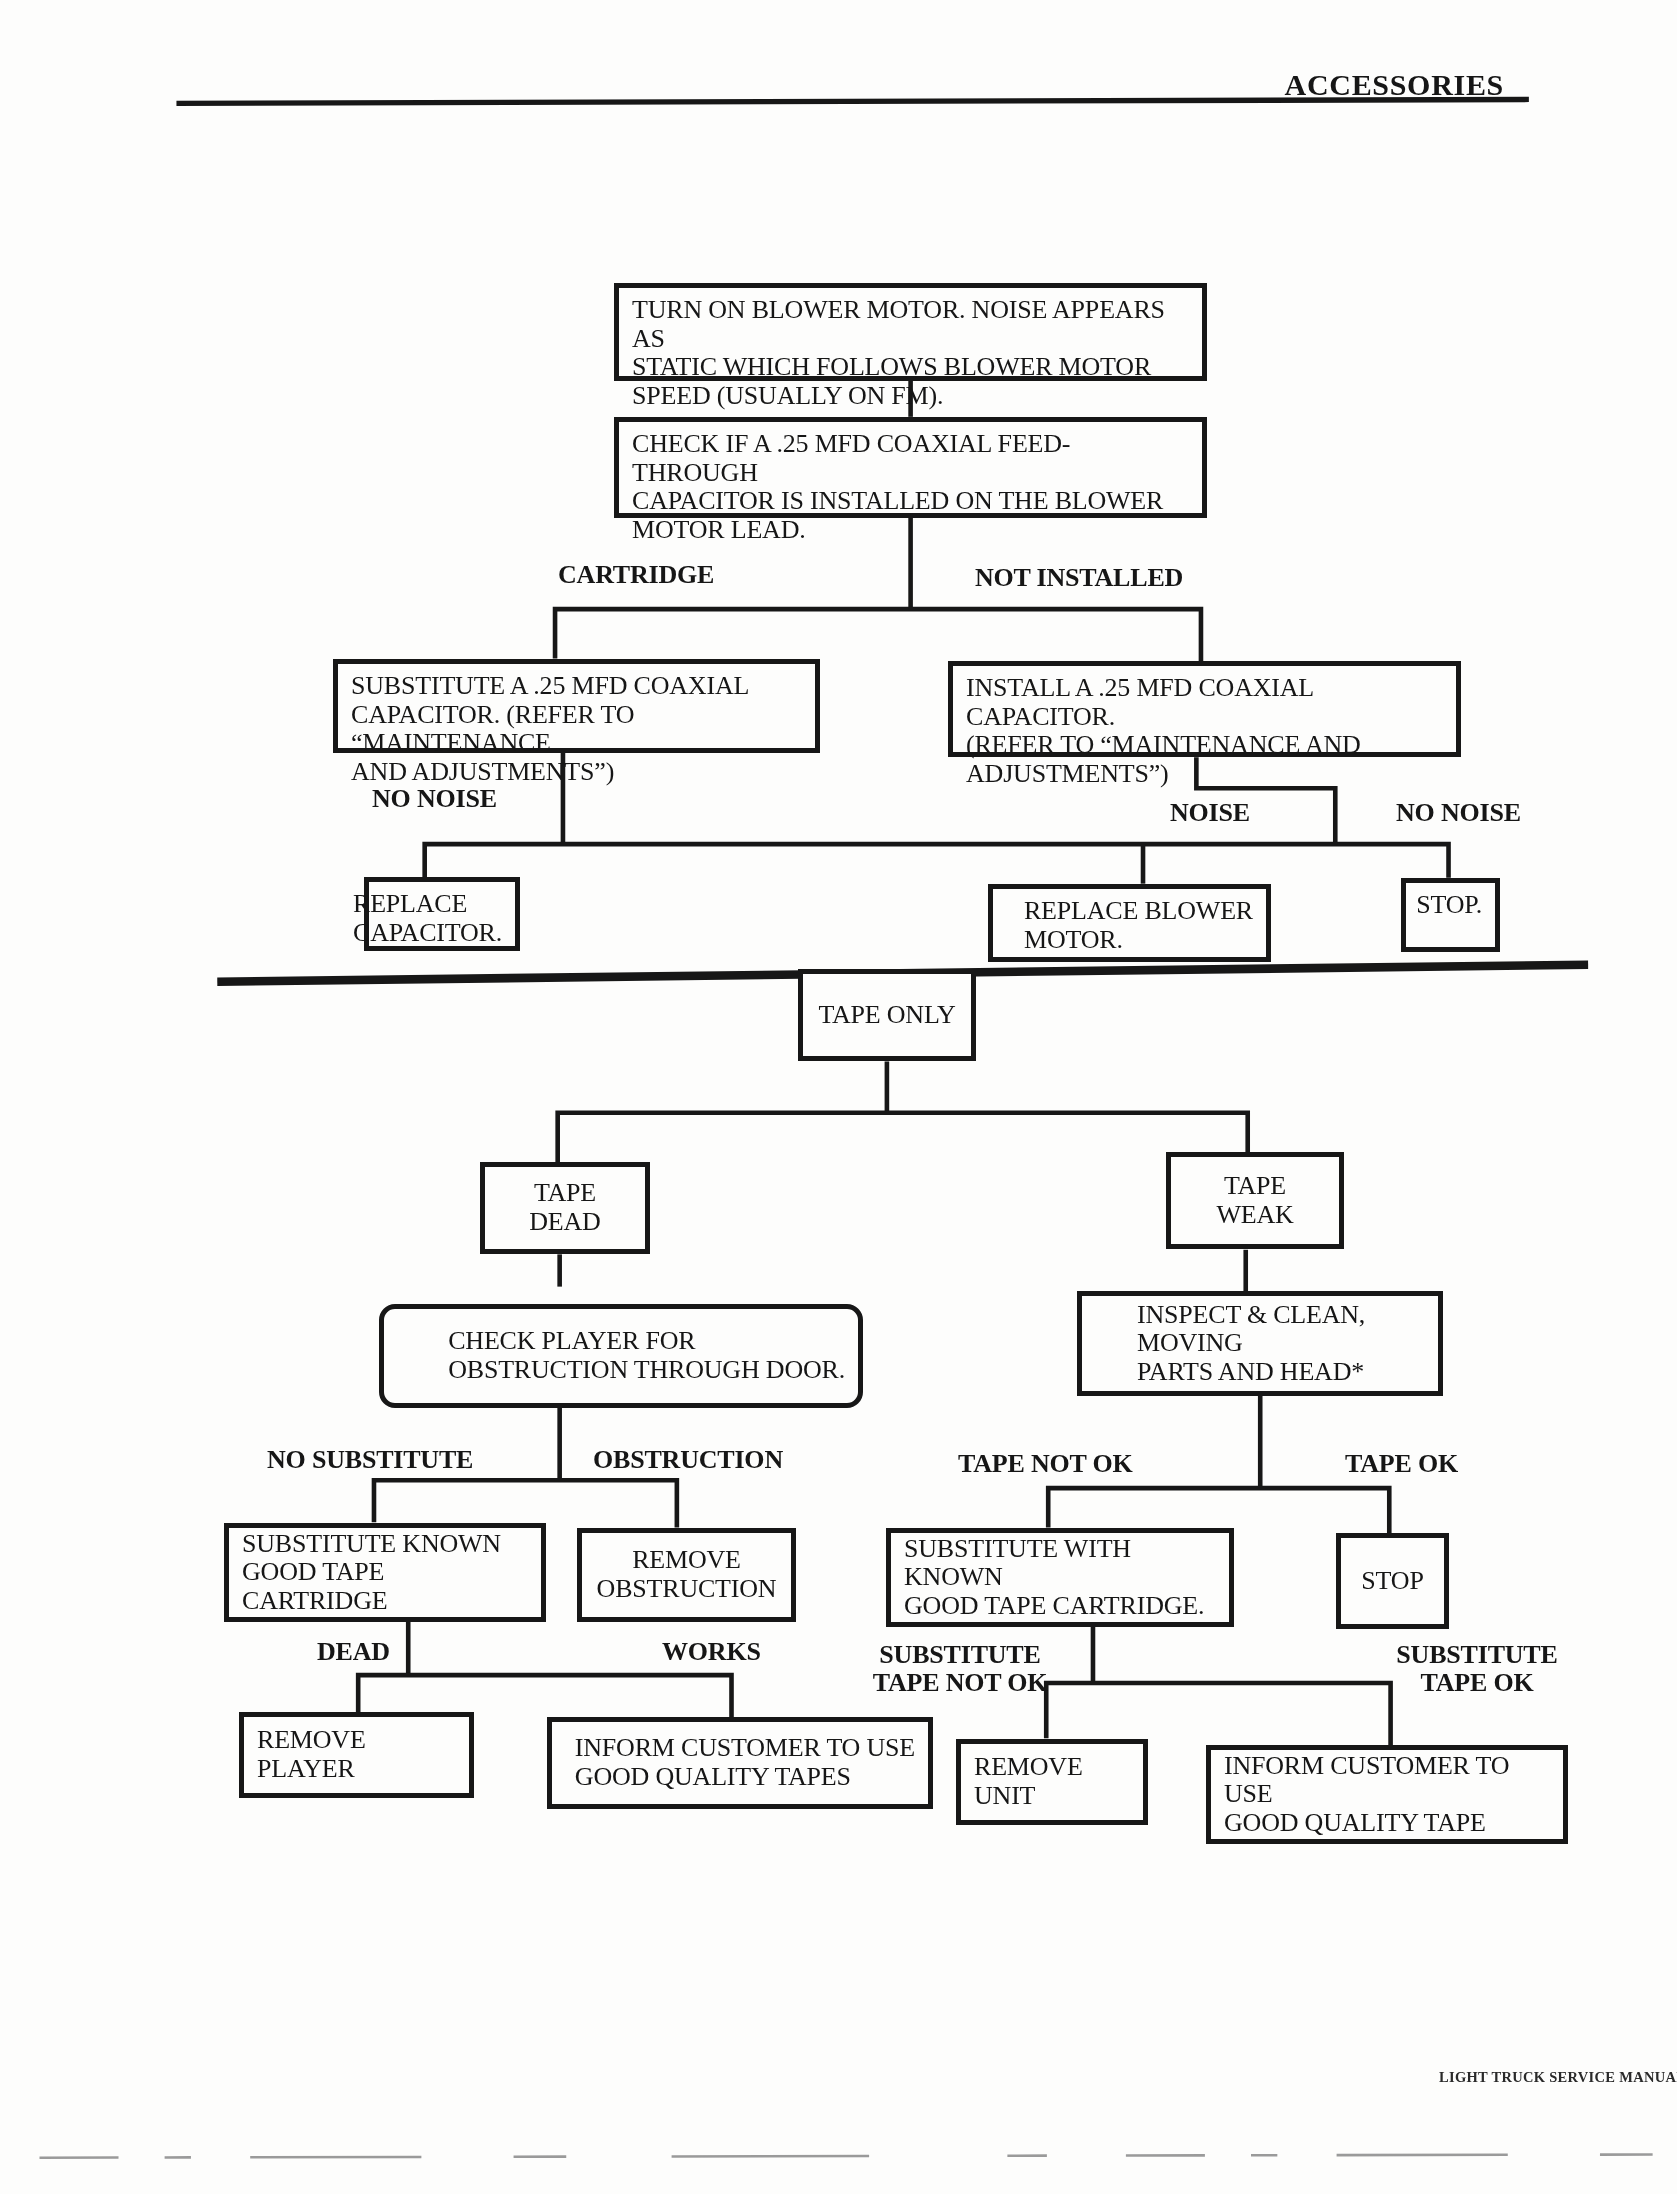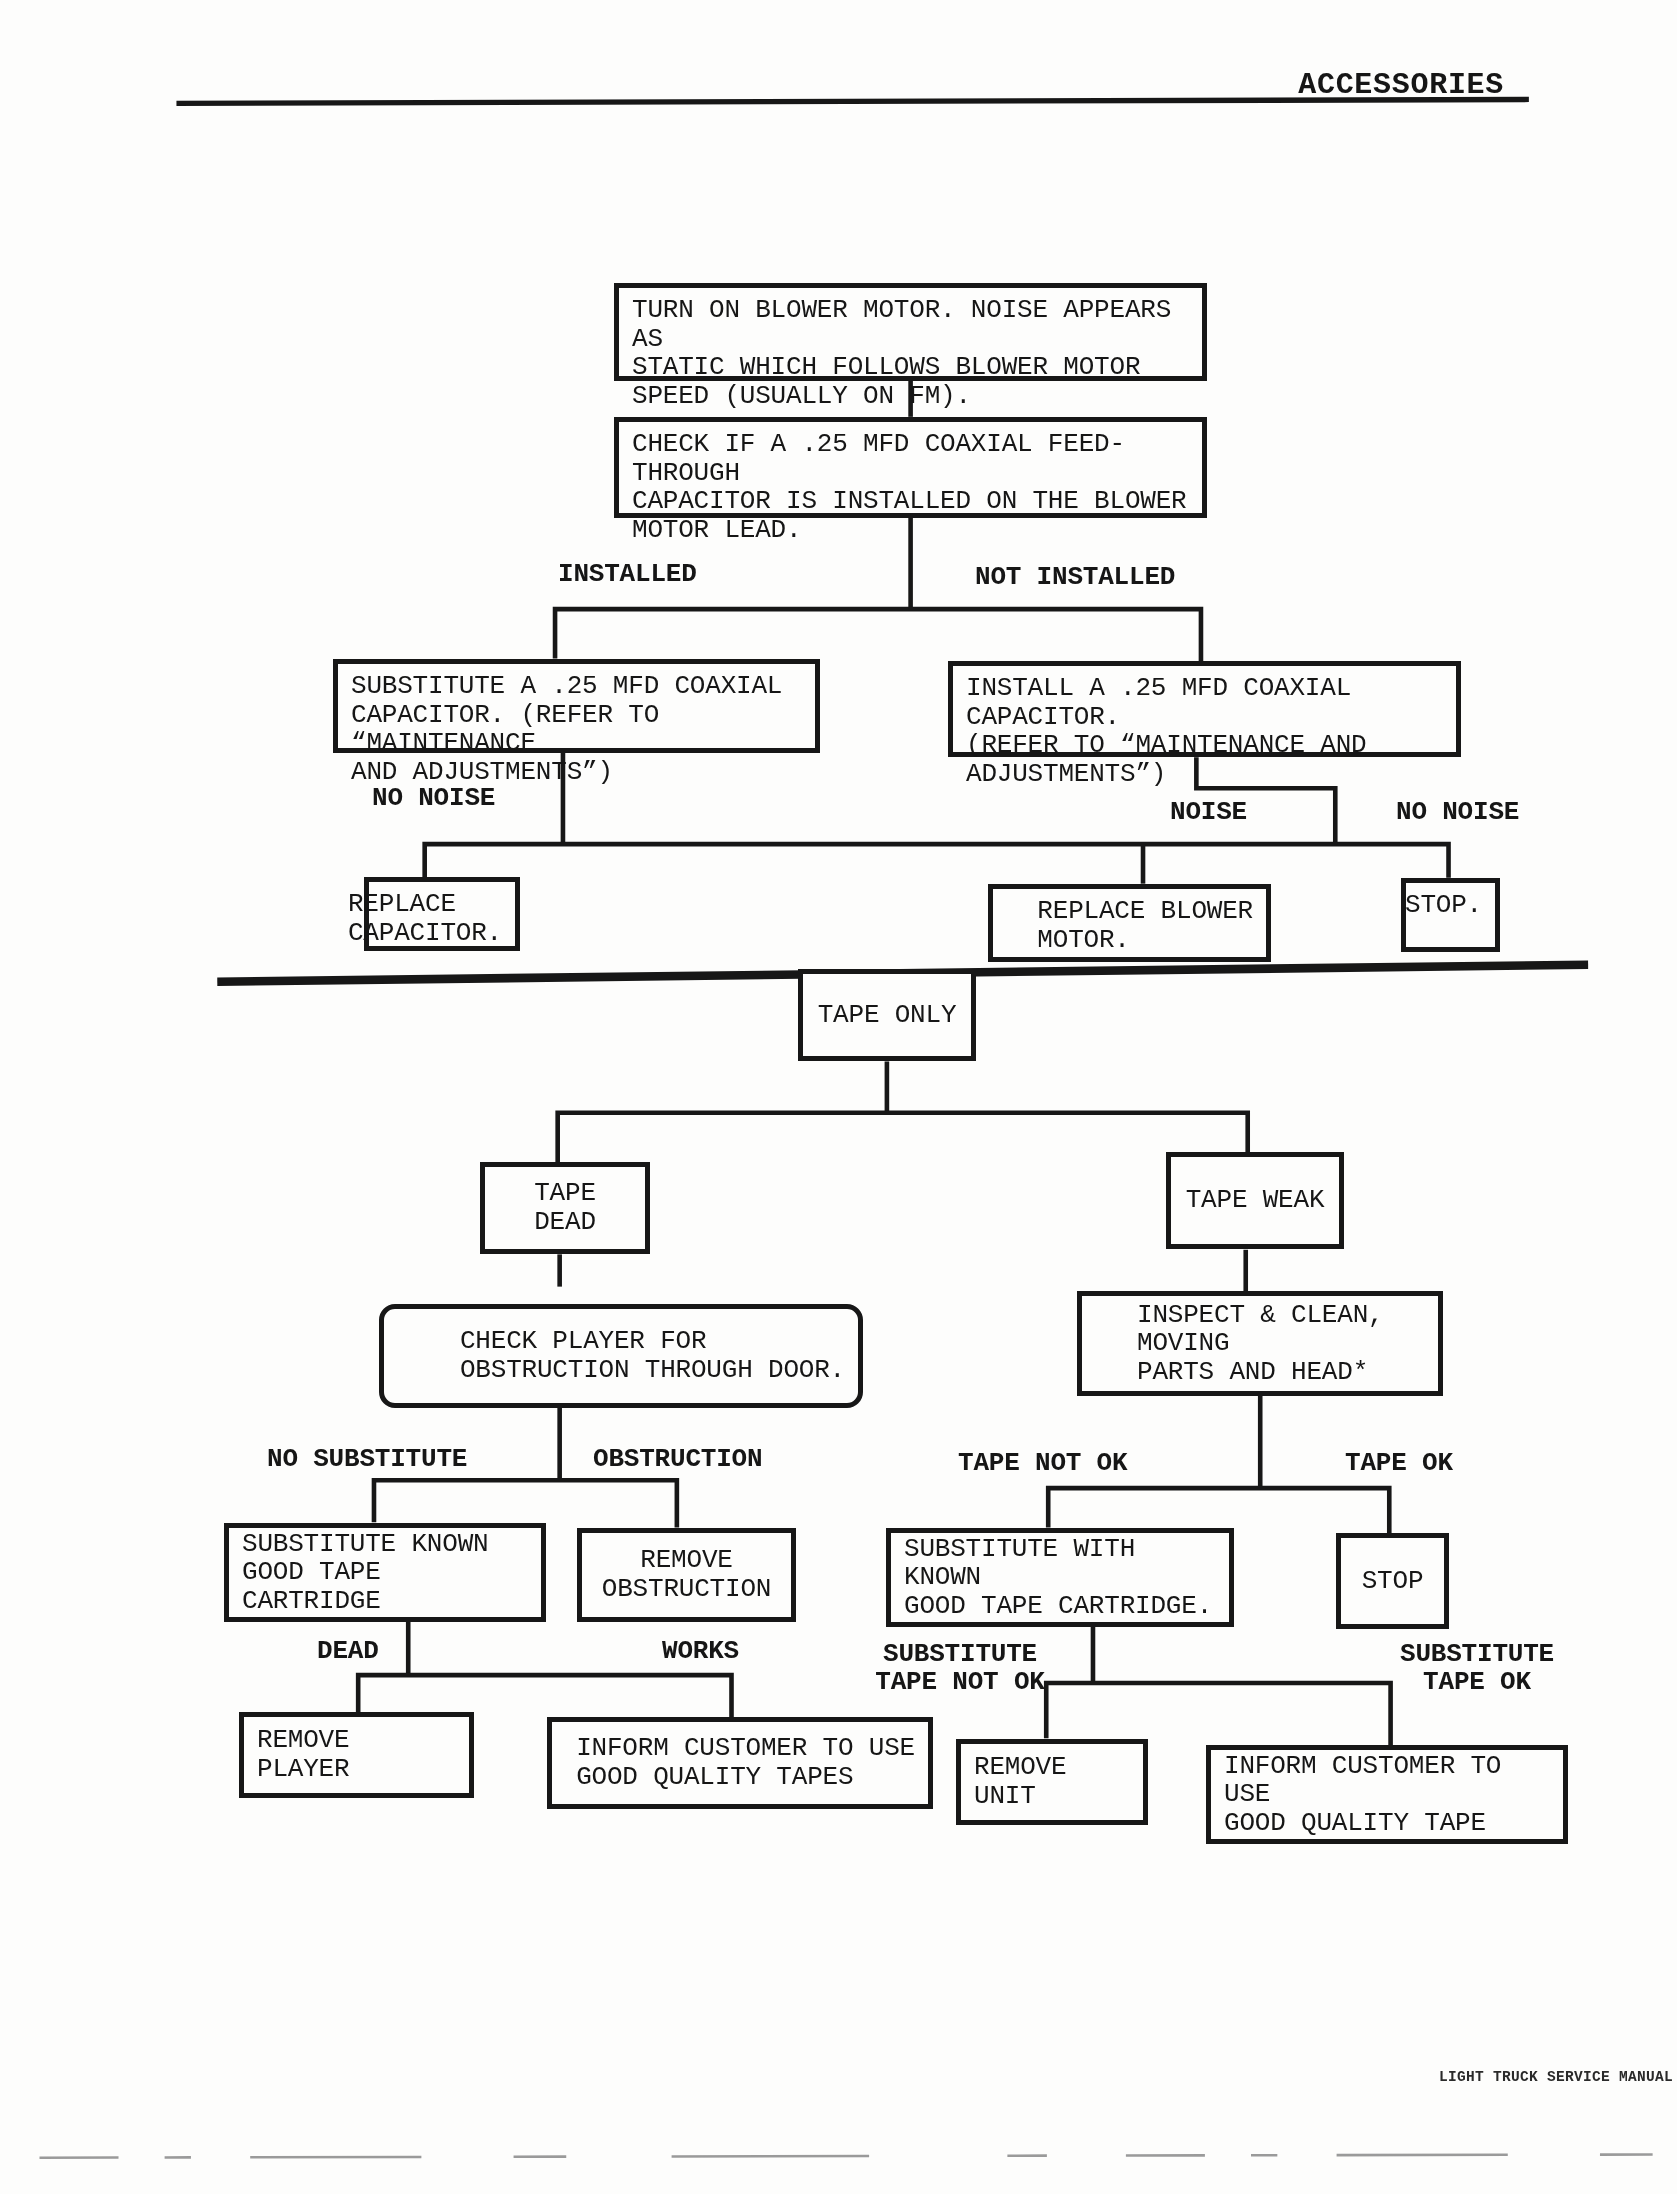--- a/index.html
+++ b/index.html
@@ -1,20 +1,20 @@
 <!DOCTYPE html>
 <html style="font-size:10.5px"><head>
 <meta charset="utf-8">
 <style>
   html,body{margin:0;padding:0;background:#d8d8d8;}
   .page{
     position:relative;
     width:1677px;height:2194px;
     background:#fdfdfc;
-    font-family:Liberation Mono, monospace;
+    font-family:Liberation Serif, serif;
     color:#161616;
     overflow:hidden;
   }
   .hdr-accessories{
     position:absolute;top:68px;left:1280px;width:224px;
     font-size:30px;font-weight:bold;letter-spacing:0.7px;
     text-align:right;white-space:nowrap;
   }
   .page-title{
     position:absolute;top:237px;left:659px;width:520px;
@@ -150,21 +150,21 @@
         <span class="node-text">INFORM CUSTOMER TO USE
 GOOD QUALITY TAPES</span>
       </div>
       <div class="node v-middle h-left" style="left: 956px; top: 1739px; width: 192px; height: 86px;">
         <span class="node-text">REMOVE UNIT</span>
       </div>
       <div class="node v-middle h-left" style="left: 1206px; top: 1745px; width: 362px; height: 99px;">
         <span class="node-text">INFORM CUSTOMER TO USE
 GOOD QUALITY TAPE</span>
       </div>
-      <div class="branch-label h-left" style="left: 558px; top: 561px; width: 171px;">INSTALLED</div>
+      <div class="branch-label h-left" style="left: 558px; top: 561px; width: 171px;">CARTRIDGE</div>
       <div class="branch-label h-left" style="left: 975px; top: 564px; width: 217px;">NOT INSTALLED</div>
       <div class="branch-label h-left" style="left: 372px; top: 785px; width: 145px;">NO NOISE</div>
       <div class="branch-label h-left" style="left: 1170px; top: 799px; width: 105px;">NOISE</div>
       <div class="branch-label h-left" style="left: 1396px; top: 799px; width: 145px;">NO NOISE</div>
       <div class="branch-label h-left" style="left: 267px; top: 1446px; width: 244px;">NO SUBSTITUTE</div>
       <div class="branch-label h-left" style="left: 593px; top: 1446px; width: 198px;">OBSTRUCTION</div>
       <div class="branch-label h-left" style="left: 958px; top: 1450px; width: 191px;">TAPE NOT OK</div>
       <div class="branch-label h-left" style="left: 1345px; top: 1450px; width: 132px;">TAPE OK</div>
       <div class="branch-label h-left" style="left: 317px; top: 1638px; width: 92px;">DEAD</div>
       <div class="branch-label h-left" style="left: 662px; top: 1638px; width: 112px;">WORKS</div>

